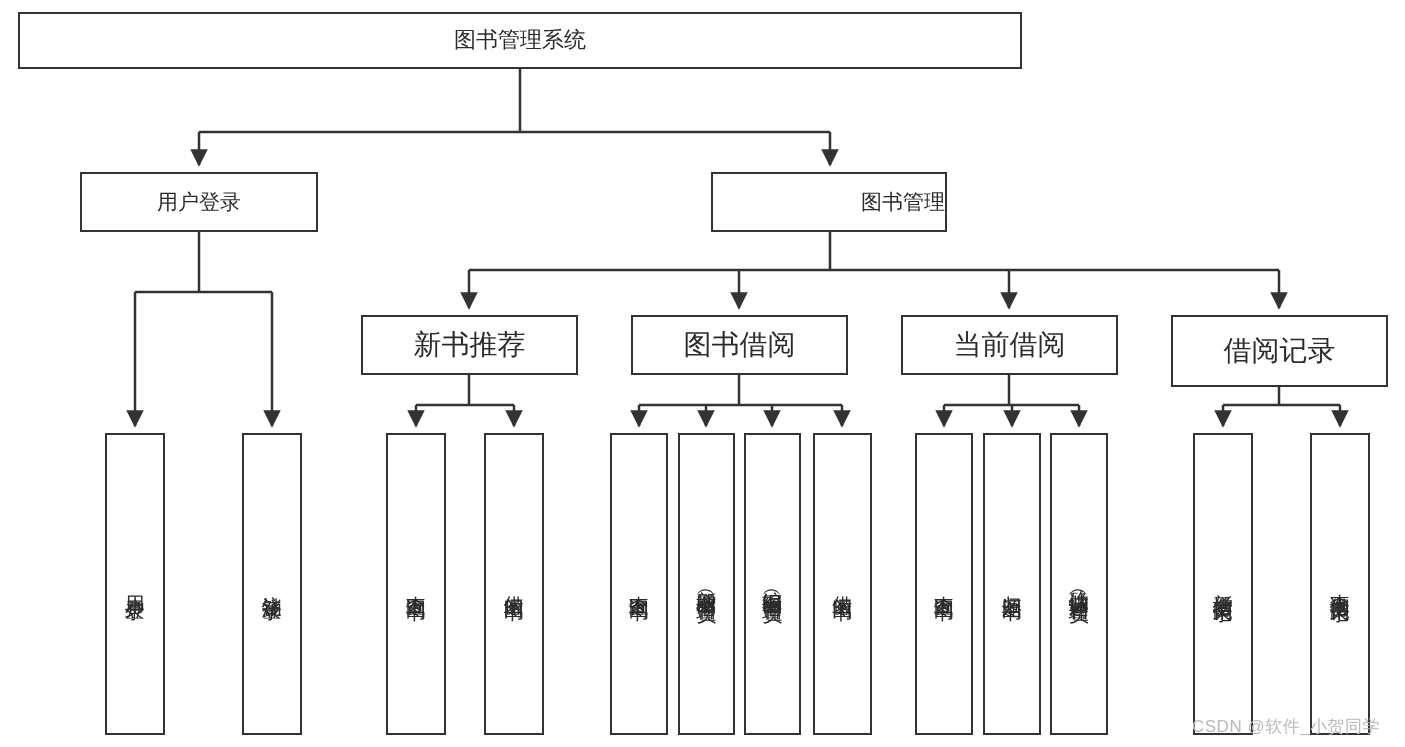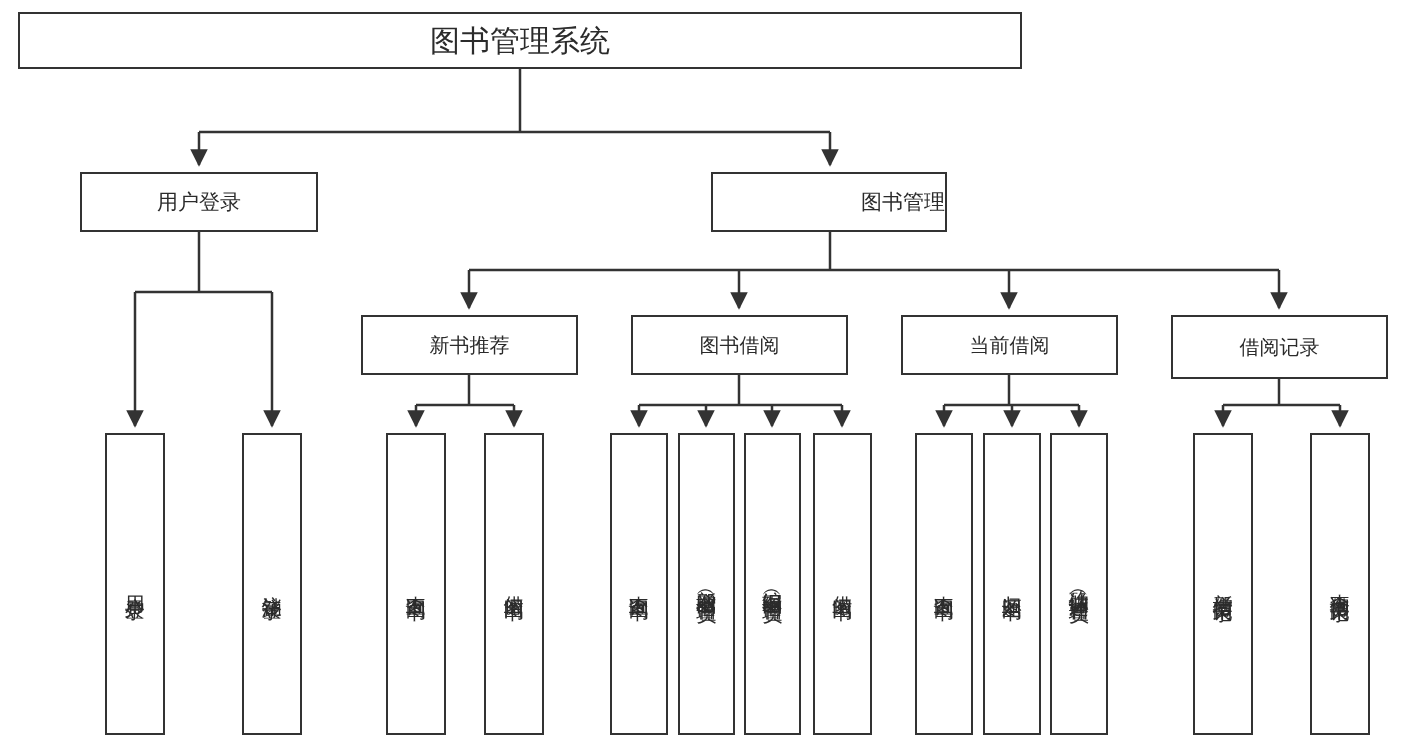--- a/index.html
+++ b/index.html
@@ -24,27 +24,27 @@
     border: 2px solid #333333;
     background: #ffffff;
     display: flex;
     align-items: center;
     justify-content: center;
     color: #2b2b2b;
     line-height: 1.12;
     text-align: center;
   }
   .node.root {
-    font-size: 30px;
+    font-size: 22px;
   }
   .node.lvl2 {
     font-size: 21px;
   }
   .node.lvl3 {
-    font-size: 20px;
+    font-size: 28px;
   }
   .node.leaf {
     font-size: 20px;
     padding: 6px 2px;
     align-items: center;
     justify-content: center;
   }
   .node.leaf .vtext {
     writing-mode: vertical-rl;
     text-orientation: upright;
@@ -138,21 +138,21 @@
 
   <div class="node lvl3" style="left:361px; top:315px; width:217px; height:60px;">
     <span>新书推荐</span>
   </div>
   <div class="node lvl3" style="left:631px; top:315px; width:217px; height:60px;justify-content:center;">
     <span>图书借阅</span>
   </div>
   <div class="node lvl3" style="left:901px; top:315px; width:217px; height:60px;justify-content:center;">
     <span>当前借阅</span>
   </div>
-  <div class="node lvl3" style="left:1171px; top:315px; width:217px; height:64px;">
+  <div class="node lvl3" style="left:1171px; top:315px; width:217px; height:72px;">
     <span>借阅记录</span>
   </div>
 
   <div class="node leaf" style="left:105px; top:433px; width:60px; height:302px;">
     <span class="vtext">用户登录</span>
   </div>
   <div class="node leaf" style="left:242px; top:433px; width:60px; height:302px;">
     <span class="vtext">注销登录</span>
   </div>
   <div class="node leaf" style="left:386px; top:433px; width:60px; height:302px;">
@@ -182,14 +182,15 @@
   <div class="node leaf" style="left:1050px; top:433px; width:58px; height:302px;">
     <span class="vtext">确认归还（管理员）</span>
   </div>
   <div class="node leaf" style="left:1193px; top:433px; width:60px; height:302px;">
     <span class="vtext">新增借阅记录</span>
   </div>
   <div class="node leaf" style="left:1310px; top:433px; width:60px; height:302px;">
     <span class="vtext">查询借阅记录</span>
   </div>
 
+  <div class="watermark" style="left:1192px; top:715px;">CSDN @软件_小贺同学</div>
 
 </div>
 
 </body></html>

